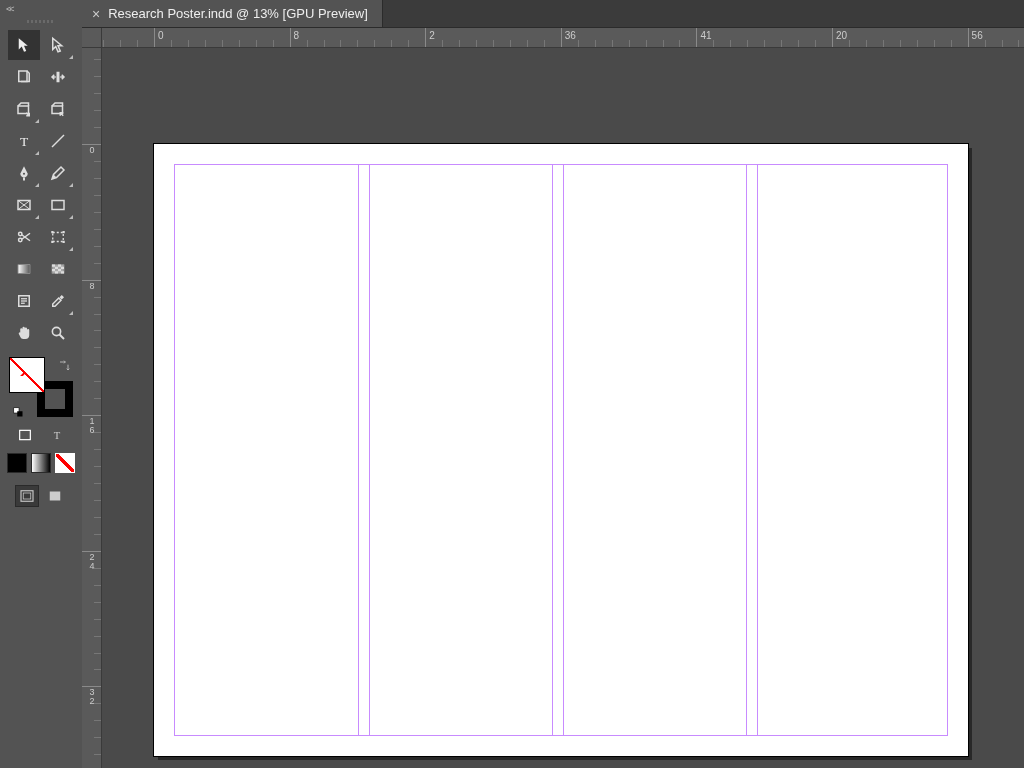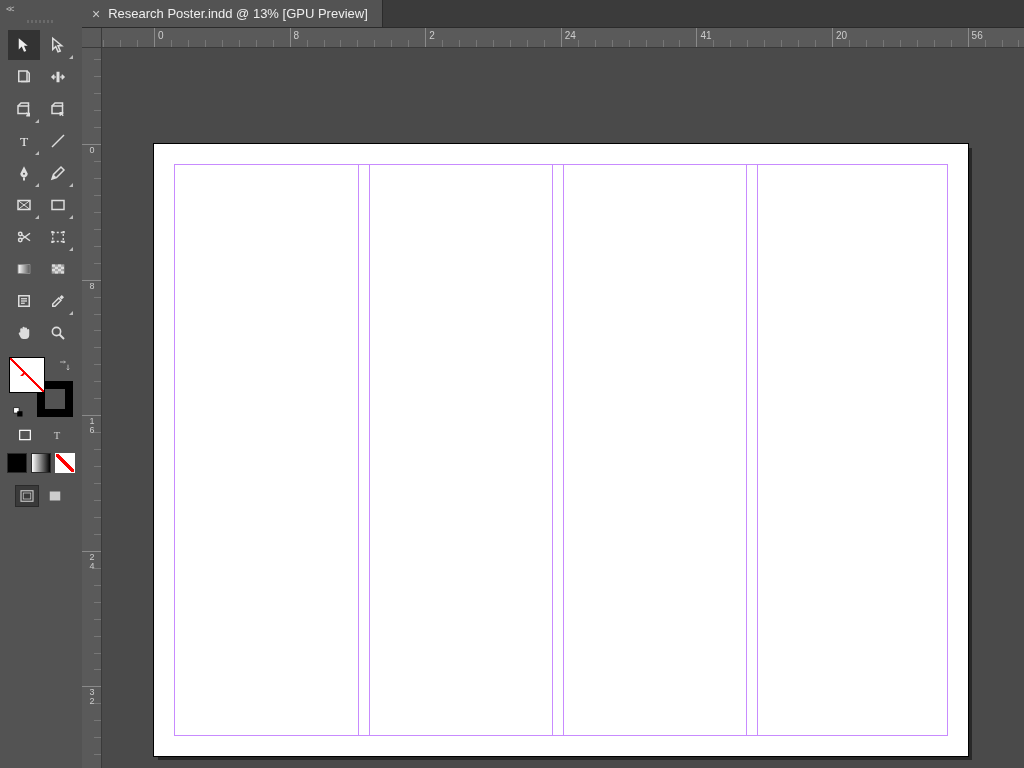--- a/index.html
+++ b/index.html
@@ -303,21 +303,21 @@
     <div class="doc-wrap">
       <div class="ruler-corner"></div>
       <div class="h-ruler" id="hruler">
           <div class="tick major" style="left: 52px;"></div>
           <div class="tick lbl" style="left: 52px;">0</div>
           <div class="tick major" style="left: 187.6px;"></div>
           <div class="tick lbl" style="left: 187.6px;">8</div>
           <div class="tick major" style="left: 323.2px;"></div>
           <div class="tick lbl" style="left: 323.2px;">2</div>
           <div class="tick major" style="left: 458.8px;"></div>
-          <div class="tick lbl" style="left: 458.8px;">24</div>
+          <div class="tick lbl" style="left: 458.8px;">36</div>
           <div class="tick major" style="left: 594.4px;"></div>
           <div class="tick lbl" style="left: 594.4px;">41</div>
           <div class="tick major" style="left: 730px;"></div>
           <div class="tick lbl" style="left: 730px;">20</div>
           <div class="tick major" style="left: 865.6px;"></div>
           <div class="tick lbl" style="left: 865.6px;">56</div>
           <div class="tick minor" style="left: 1.15px;"></div>
           <div class="tick minor" style="left: 18.1px;"></div>
           <div class="tick minor" style="left: 35.05px;"></div>
           <div class="tick minor" style="left: 68.95px;"></div>

